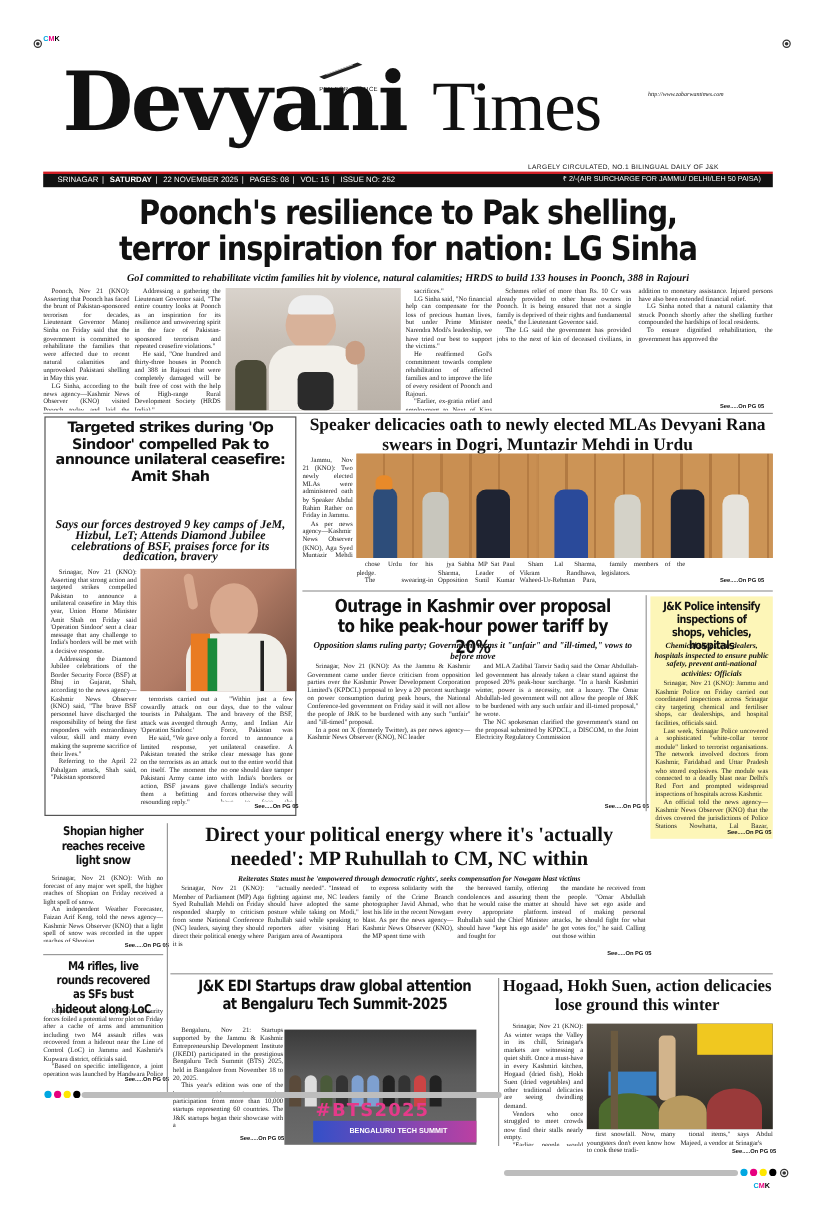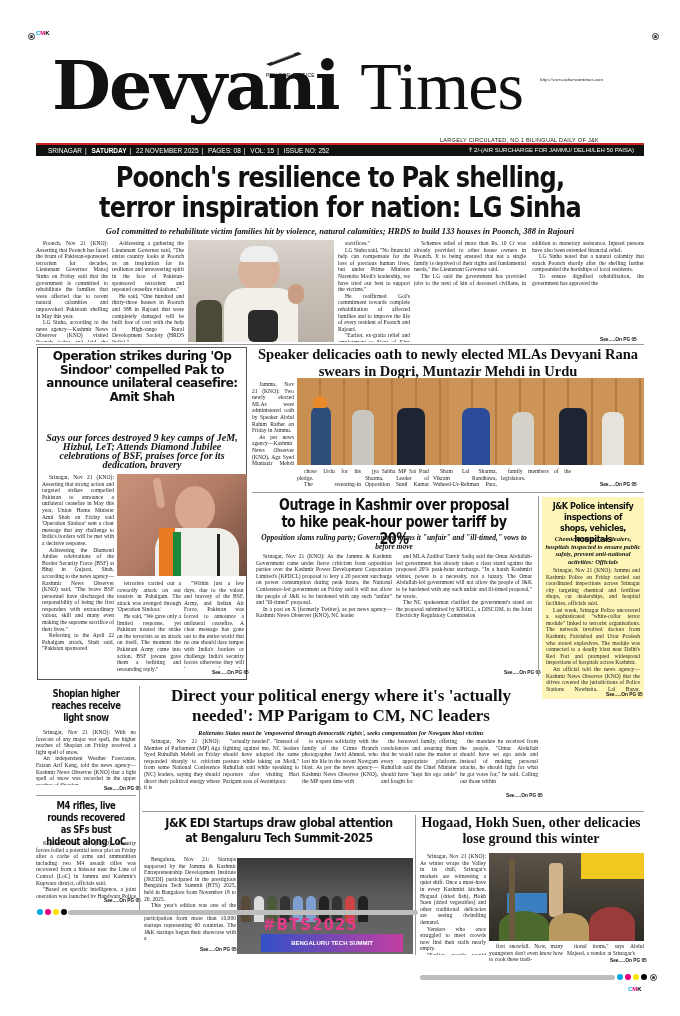--- a/index.html
+++ b/index.html
@@ -8,21 +8,21 @@
 
   .abs { position: absolute; }
   .reg { position: absolute; font-family: "Liberation Sans", sans-serif; font-size: 6px; font-weight: bold; }
   .reg .c { color: #00a7e1; } .reg .m { color: #e6007e; } .reg .k { color: #000; }
   .cross { position: absolute; width: 7px; height: 7px; border: 1px solid #333; border-radius: 50%; }
   .cross::after { content: ""; position: absolute; left: 1px; top: 1px; width: 3px; height: 3px; background: #333; border-radius: 50%; }
 
   
   .mast-title { position: absolute; left: 52px; top: 50px; width: 580px; height: 70px;
     font-family: "DejaVu Serif", serif; font-weight: bold; font-size: 68px; letter-spacing: -2px; line-height: 70px; white-space: nowrap; }
-  .mast-title .times { font-weight: normal; font-family: "Liberation Serif", serif; font-size: 68px; letter-spacing: -1px; }
+  .mast-title .times { font-weight: normal; font-family: "Liberation Serif", serif; font-size: 59px; letter-spacing: -1px; }
   .pen { position: absolute; left: 264px; top: 50px; width: 40px; height: 16px; }
   .pen-motto { position: absolute; left: 266px; top: 72px; font-family: "Liberation Sans", sans-serif; font-size: 5px; letter-spacing: 0.3px; }
   .mast-url { position: absolute; left: 540px; top: 77px; font-size: 5px; font-style: italic; }
   .mast-tag { position: absolute; left: 440px; top: 137px; font-family: "Liberation Sans", sans-serif; font-size: 5.5px; letter-spacing: 0.3px; }
   .redline { position: absolute; left: 36px; top: 143px; width: 608px; height: 2px; background: #d21f26; }
   .dateline { position: absolute; left: 36px; top: 145px; width: 608px; height: 11px; background: #111; color: #fff;
     font-family: "Liberation Sans", sans-serif; font-size: 6.5px; line-height: 11px; padding: 0 12px; white-space: nowrap; }
   .dateline .sep { margin: 0 3px; }
   .dateline .right { position: absolute; right: 10px; top: 0; font-size: 6px; }
   .dateline b { font-weight: bold; }
@@ -101,21 +101,21 @@
 <div class="body" style="left:414px;top:240px;width:230px;height:96px;columns:2;column-gap:6px;">
   <p>Schemes relief of more than Rs. 10 Cr was already provided to other house owners in Poonch. It is being ensured that not a single family is deprived of their rights and fundamental needs," the Lieutenant Governor said.</p>
     <p>The LG said the government has provided jobs to the next of kin of deceased civilians, in addition to monetary assistance. Injured persons have also been extended financial relief.</p>
     <p>LG Sinha noted that a natural calamity that struck Poonch shortly after the shelling further compounded the hardships of local residents.</p>
     <p>To ensure dignified rehabilitation, the government has approved the</p>
 </div>
 <div class="see" style="left:600px;top:337px;">See.....On PG 05</div>
 <div class="rule" style="left:36px;top:344px;width:608px;height:1px;"></div>
 
 <div class="box" style="left:37px;top:347px;width:210px;height:333px;"></div>
-<div class="hsans" style="left:40px;top:350px;width:204px;font-size:12px;line-height:13.5px;">Operation strikes during 'Op Sindoor' compelled Pak to announce unilateral ceasefire: Amit Shah</div>
+<div class="hsans" style="left:40px;top:350px;width:204px;font-size:12px;line-height:13.5px;">Targeted strikes during 'Op Sindoor' compelled Pak to announce unilateral ceasefire: Amit Shah</div>
 <div class="deck" style="left:40px;top:393px;width:204px;font-size:10px;line-height:9px;margin-top:40px;">Says our forces destroyed 9 key camps of JeM, Hizbul, LeT; Attends Diamond Jubilee celebrations of BSF, praises force for its dedication, bravery</div>
 <div class="body" style="left:42px;top:474px;width:72px;height:195px;">
   <p>Srinagar, Nov 21 (KNO): Asserting that strong action and targeted strikes compelled Pakistan to announce a unilateral ceasefire in May this year, Union Home Minister Amit Shah on Friday said 'Operation Sindoor' sent a clear message that any challenge to India's borders will be met with a decisive response.</p>
     <p>Addressing the Diamond Jubilee celebrations of the Border Security Force (BSF) at Bhuj in Gujarat, Shah, according to the news agency—Kashmir News Observer (KNO) said, "The brave BSF personnel have discharged the responsibility of being the first responders with extraordinary valour, skill and many even making the supreme sacrifice of their lives."</p>
     <p>Referring to the April 22 Pahalgam attack, Shah said, "Pakistan sponsored</p>
 </div>
 <div class="photo" style="left:117px;top:474px;width:130px;height:102px;background:linear-gradient(135deg,#c9937a 0%,#b07a64 50%,#6e4b3d 100%);">
   <div class="abs" style="left:58px;top:12px;width:40px;height:46px;border-radius:50%;background:#d8a88e;"></div>
   <div class="abs" style="left:38px;top:54px;width:84px;height:48px;background:#f1efe9;border-radius:22px 22px 0 0;"></div>
   <div class="abs" style="left:42px;top:54px;width:16px;height:48px;background:#e97b22;"></div>
@@ -197,21 +197,21 @@
 <div class="rule" style="left:36px;top:795px;width:100px;height:1px;"></div>
 
 <div class="hsans cond" style="left:36px;top:800px;width:100px;font-size:10px;line-height:12px;">M4 rifles, live rounds recovered as SFs bust hideout along LoC</div>
 <div class="body" style="left:36px;top:840px;width:100px;height:58px;">
   <p>Kupwara, Nov 21 (KNO): Security forces foiled a potential terror plot on Friday after a cache of arms and ammunition including two M4 assault rifles was recovered from a hideout near the Line of Control (LoC) in Jammu and Kashmir's Kupwara district, officials said.</p>
     <p>"Based on specific intelligence, a joint operation was launched by Handwara Police and the Naugam brigade of the Indian Army in the Neeriyan Forest area</p>
 </div>
 <div class="see" style="left:104px;top:898px;">See.....On PG 05</div>
 <div class="rule" style="left:139px;top:686px;width:1px;height:226px;"></div>
 
-<div class="hserif" style="left:142px;top:686px;width:398px;font-size:17px;line-height:20px;">Direct your political energy where it's 'actually needed': MP Parigam to CM, NC leaders</div>
+<div class="hserif" style="left:142px;top:686px;width:398px;font-size:17px;line-height:20px;">Direct your political energy where it's 'actually needed': MP Ruhullah to CM, NC within</div>
 <div class="deck" style="left:142px;top:729px;width:398px;font-size:6.2px;">Reiterates States must be 'empowered through democratic rights', seeks compensation for Nowgam blast victims</div>
 <div class="body" style="left:144px;top:738px;width:76px;height:52px;">
     <p>Srinagar, Nov 21 (KNO): Member of Parliament (MP) Aga Syed Ruhullah Mehdi on Friday responded sharply to criticism from some National Conference (NC) leaders, saying they should direct their political energy where it is</p>
   </div>
 <div class="body" style="left:223px;top:738px;width:76px;height:52px;">
     <p>"actually needed". "Instead of fighting against me, NC leaders should have adopted the same posture while taking on Modi," Ruhullah said while speaking to reporters after visiting Hari Parigam area of Awantipora</p>
   </div>
 <div class="body" style="left:302px;top:738px;width:76px;height:52px;">
     <p>to express solidarity with the family of the Crime Branch photographer Javid Ahmad, who lost his life in the recent Nowgam blast. As per the news agency—Kashmir News Observer (KNO), the MP spent time with</p>
   </div>
@@ -223,39 +223,39 @@
   </div>
 <div class="see" style="left:506px;top:793px;">See.....On PG 05</div>
 <div class="rule" style="left:142px;top:811px;width:502px;height:1px;"></div>
 
 <div class="hsans cond" style="left:142px;top:815px;width:274px;font-size:13px;line-height:15px;">J&amp;K EDI Startups draw global attention at Bengaluru Tech Summit-2025</div>
 <div class="body" style="left:144px;top:856px;width:92px;height:90px;">
   <p>Bengaluru, Nov 21: Startups supported by the Jammu &amp; Kashmir Entrepreneurship Development Institute (JKEDI) participated in the prestigious Bengaluru Tech Summit (BTS) 2025, held in Bangalore from November 18 to 20, 2025.</p>
     <p>This year's edition was one of the largest ever, with organisers reporting participation from more than 10,000 startups representing 60 countries. The J&amp;K startups began their showcase with a</p>
 </div>
 <div class="see" style="left:200px;top:947px;">See.....On PG 05</div>
-<div class="photo" style="left:237px;top:858px;width:176px;height:96px;background:linear-gradient(180deg,#3a3a3a 0%,#5b5b5b 40%,#6b6b6b 100%);">
+<div class="photo" style="left:237px;top:858px;width:160px;height:96px;background:linear-gradient(180deg,#3a3a3a 0%,#5b5b5b 40%,#6b6b6b 100%);">
   <div class="abs" style="left:0;top:38px;width:176px;height:26px;display:flex;gap:3px;padding-left:4px;">
     <div style="width:10px;height:26px;background:#5a4a3a;border-radius:5px 5px 0 0;"></div>
     <div style="width:10px;height:26px;background:#ddd;border-radius:5px 5px 0 0;"></div>
     <div style="width:10px;height:26px;background:#4a5a3a;border-radius:5px 5px 0 0;"></div>
     <div style="width:10px;height:26px;background:#333;border-radius:5px 5px 0 0;"></div>
     <div style="width:10px;height:26px;background:#7ea0d0;border-radius:5px 5px 0 0;"></div>
     <div style="width:10px;height:26px;background:#7ea0d0;border-radius:5px 5px 0 0;"></div>
     <div style="width:10px;height:26px;background:#222;border-radius:5px 5px 0 0;"></div>
     <div style="width:10px;height:26px;background:#333;border-radius:5px 5px 0 0;"></div>
     <div style="width:10px;height:26px;background:#c44;border-radius:5px 5px 0 0;"></div>
     <div style="width:10px;height:26px;background:#222;border-radius:5px 5px 0 0;"></div>
   </div>
   <div class="abs" style="left:26px;top:58px;width:130px;font-family:'DejaVu Sans',sans-serif;font-weight:bold;font-size:15px;color:#e53a8a;letter-spacing:1px;">#BTS2025</div>
   <div class="abs" style="left:24px;top:76px;width:142px;height:18px;background:linear-gradient(90deg,#3350c8,#c23fa0);color:#fff;font-family:'Liberation Sans',sans-serif;font-weight:bold;font-size:6px;line-height:18px;text-align:center;">BENGALURU TECH SUMMIT</div>
 </div>
 <div class="rule" style="left:415px;top:815px;width:1px;height:140px;"></div>
 
-<div class="hserif" style="left:418px;top:815px;width:226px;font-size:14px;line-height:16px;">Hogaad, Hokh Suen, other delicacies lose ground this winter</div>
+<div class="hserif" style="left:418px;top:815px;width:226px;font-size:14px;line-height:16px;">Hogaad, Hokh Suen, action delicacies lose ground this winter</div>
 <div class="body" style="left:420px;top:853px;width:66px;height:102px;">
   <p>Srinagar, Nov 21 (KNO): As winter wraps the Valley in its chill, Srinagar's markets are witnessing a quiet shift. Once a must-have in every Kashmiri kitchen, Hogaad (dried fish), Hokh Suen (dried vegetables) and other traditional delicacies are seeing dwindling demand.</p>
     <p>Vendors who once struggled to meet crowds now find their stalls nearly empty.</p>
     <p>"Earlier, people would stock up weeks before the</p>
 </div>
 <div class="photo" style="left:489px;top:853px;width:155px;height:88px;background:linear-gradient(180deg,#5a5348 0%,#3f3a32 60%,#2e2b25 100%);">
   <div class="abs" style="left:92px;top:0;width:63px;height:26px;background:#f0c820;"></div>
   <div class="abs" style="left:60px;top:10px;width:14px;height:54px;background:#d2b48c;border-radius:4px;"></div>
   <div class="abs" style="left:18px;top:40px;width:40px;height:20px;background:#3a7fc0;"></div>
   <div class="abs" style="left:10px;top:58px;width:50px;height:30px;background:#4d6a2e;border-radius:50% 50% 0 0;"></div>

